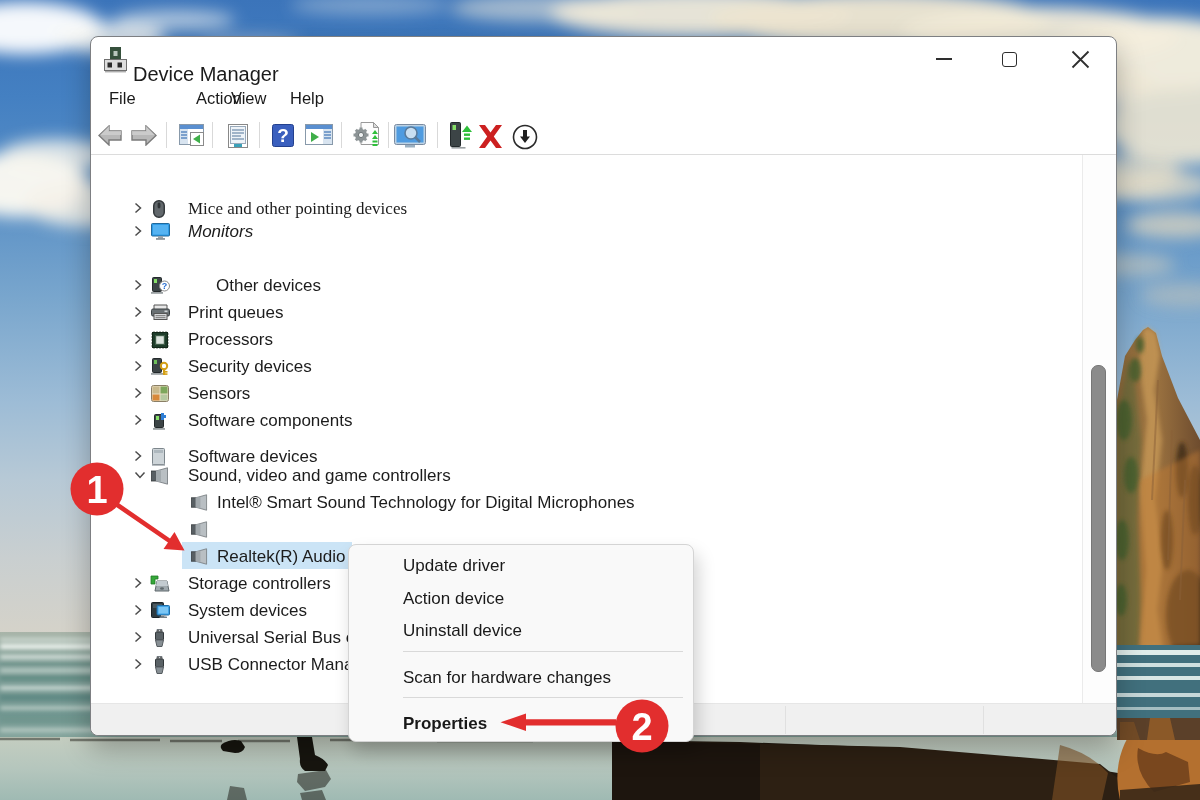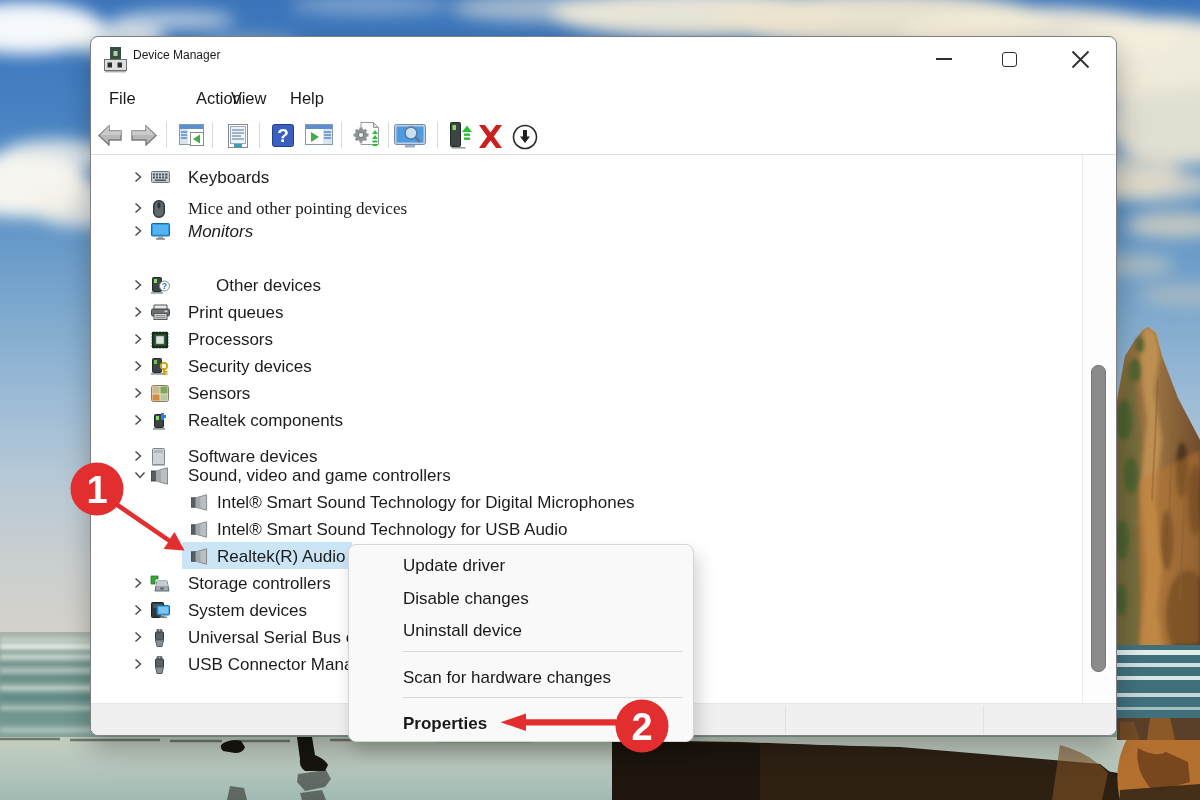--- a/index.html
+++ b/index.html
@@ -4,21 +4,21 @@
 <style>
   html,body{margin:0;padding:0;}
   body{width:1200px;height:800px;overflow:hidden;position:relative;
        font-family:"Liberation Sans",sans-serif;}
   #wall{position:absolute;left:0;top:0;}
   
   #win{position:absolute;left:90px;top:36px;width:1027px;height:700px;
        background:#fff;border-radius:8px;border:1px solid #7d7f82;
        box-shadow:0 12px 28px rgba(0,0,0,.28);box-sizing:border-box;}
   #titlebar{position:absolute;left:0;top:0;right:0;height:44px;}
-  #title{position:absolute;left:42px;top:11px;font-size:12px;color:#1b1b1b;}
+  #title{position:absolute;left:42px;top:26px;font-size:20px;color:#1b1b1b;}
   #appicon{position:absolute;left:13px;top:10px;}
   .wbtn{position:absolute;}
   #menubar{position:absolute;left:0;top:44px;right:0;height:37px;font-size:16.5px;color:#191919;}
   #menubar span{position:absolute;top:8px;text-align:right;}
   #toolbar{position:absolute;left:0;top:81px;right:0;height:37px;border-bottom:1px solid #dcdcdc;box-sizing:border-box;}
   .tsep{position:absolute;top:4px;width:1px;height:26px;background:#d9d9d9;}
   .ticon{position:absolute;top:3px;}
   
   #treearea{position:absolute;left:0;top:118px;right:0;height:548px;overflow:hidden;}
   .row{position:absolute;height:27px;left:0;right:34px;font-size:17px;color:#1c1c1c;white-space:nowrap;}
@@ -312,42 +312,20 @@
       <path d="M3,1 L9,1 L14.5,8.5 L20,1 L26,1 L17.8,12.5 L26,24 L20,24 L14.5,16.5 L9,24 L3,24 L11.2,12.5 Z" fill="#cc2020"></path>
     </svg>
 
     <svg class="ticon" style="left:421px;top:6px;" width="26" height="26" viewBox="0 0 26 26">
       <circle cx="13" cy="13" r="11.5" fill="#fff" stroke="#2a2a2a" stroke-width="1.6"></circle>
       <path d="M13,19 L8,12.5 L11,12.5 L11,6 L15,6 L15,12.5 L18,12.5 Z" fill="#1f1f1f"></path>
     </svg>
   </div>
   <div id="treearea">
     <div id="selbg" style="top:387px;"></div>
-    <div class="row" style="top:9px;">
-        <svg class="chev" width="8" height="12" viewBox="0 0 8 12">
-          <path d="M1.5,1.5 L6.5,6 L1.5,10.5" fill="none" stroke="#4c4c4c" stroke-width="1.5"></path>
-        </svg>
-      <svg class="ricon" style="left:60px;" width="19" height="17" viewBox="0 0 19 17">
-        <rect x="0.5" y="2.5" width="18" height="11" rx="1" fill="#c7cbd1" stroke="#70757a"></rect>
-        <g fill="#4e555c">
-            <rect x="2" y="4.5" width="2" height="2"></rect>
-            <rect x="5" y="4.5" width="2" height="2"></rect>
-            <rect x="8" y="4.5" width="2" height="2"></rect>
-            <rect x="11" y="4.5" width="2" height="2"></rect>
-            <rect x="14" y="4.5" width="2.5" height="2"></rect>
-            <rect x="2" y="7.5" width="2" height="2"></rect>
-            <rect x="5" y="7.5" width="2" height="2"></rect>
-            <rect x="8" y="7.5" width="2" height="2"></rect>
-            <rect x="11" y="7.5" width="2" height="2"></rect>
-            <rect x="14" y="7.5" width="2.5" height="2"></rect>
-            <rect x="4" y="10.5" width="11" height="1.6"></rect>
-          </g>
-      </svg>
-        <span class="lbl" style="left:97px;">Keyboards</span>
-      </div>
     <div class="row" style="top:40px;font-family:Liberation Serif, serif;">
         <svg class="chev" width="8" height="12" viewBox="0 0 8 12">
           <path d="M1.5,1.5 L6.5,6 L1.5,10.5" fill="none" stroke="#4c4c4c" stroke-width="1.5"></path>
         </svg>
       <svg class="ricon" style="left:62px;" width="12" height="18" viewBox="0 0 12 18">
         <rect x="0.75" y="0.75" width="10.5" height="16.5" rx="5" fill="#62686c" stroke="#33383b" stroke-width="1.5"></rect>
         <rect x="4.6" y="2.5" width="2.8" height="6" rx="1.4" fill="#2e3336"></rect>
       </svg>
         <span class="lbl" style="left:97px;">Mice and other pointing devices</span>
       </div>
@@ -444,21 +422,21 @@
     <div class="row" style="top:252px;">
         <svg class="chev" width="8" height="12" viewBox="0 0 8 12">
           <path d="M1.5,1.5 L6.5,6 L1.5,10.5" fill="none" stroke="#4c4c4c" stroke-width="1.5"></path>
         </svg>
       <svg class="ricon" style="left:60px;" width="18" height="18" viewBox="0 0 18 18">
         <rect x="3.5" y="2.5" width="9" height="13" rx="1" fill="#3c4446" stroke="#23292b"></rect>
         <rect x="5" y="4" width="3" height="4" fill="#86df68"></rect>
         <rect x="2" y="16" width="12" height="1.8" fill="#9aa0a2"></rect>
         <path d="M10,1 L13,1 L13,3 L15,3 L15,6 L13,6 L13,8 L10,8 Z" fill="#2f7fd6"></path>
       </svg>
-        <span class="lbl" style="left:97px;">Realtek components</span>
+        <span class="lbl" style="left:97px;">Software components</span>
       </div>
     <div class="row" style="top:288px;">
         <svg class="chev" width="8" height="12" viewBox="0 0 8 12">
           <path d="M1.5,1.5 L6.5,6 L1.5,10.5" fill="none" stroke="#4c4c4c" stroke-width="1.5"></path>
         </svg>
       <svg class="ricon" style="left:61px;" width="13" height="18" viewBox="0 0 13 18">
         <rect x="0.5" y="0.5" width="12" height="16" rx="1" fill="#cdd4d8" stroke="#7d868c"></rect>
         <rect x="2" y="2" width="9" height="3" fill="#aeb8be"></rect>
         <rect x="0" y="16.2" width="13" height="1.4" fill="#8a9298"></rect>
       </svg>
@@ -482,21 +460,20 @@
         <path d="M5,4 L10,2.6 L10,15.4 L5,14 Z" fill="#a2a9ad"></path>
       </svg>
         <span class="lbl" style="left:126px;">Intel® Smart Sound Technology for Digital Microphones</span>
       </div>
     <div class="row" style="top:361px;">
       <svg class="ricon" style="left:100px;" width="17" height="17" viewBox="0 0 18 18">
         <rect x="0.5" y="4" width="4.5" height="10" fill="#585f63" stroke="#33383b" stroke-width=".8"></rect>
         <path d="M5,4 L16.5,0.8 L16.5,17.2 L5,14 Z" fill="#b9bfc3" stroke="#6e7478" stroke-width=".8"></path>
         <path d="M5,4 L10,2.6 L10,15.4 L5,14 Z" fill="#a2a9ad"></path>
       </svg>
-        <span class="lbl" style="left:126px;">Intel® Smart Sound Technology for USB Audio</span>
       </div>
     <div class="row" style="top:388px;">
       <svg class="ricon" style="left:100px;" width="17" height="17" viewBox="0 0 18 18">
         <rect x="0.5" y="4" width="4.5" height="10" fill="#585f63" stroke="#33383b" stroke-width=".8"></rect>
         <path d="M5,4 L16.5,0.8 L16.5,17.2 L5,14 Z" fill="#b9bfc3" stroke="#6e7478" stroke-width=".8"></path>
         <path d="M5,4 L10,2.6 L10,15.4 L5,14 Z" fill="#a2a9ad"></path>
       </svg>
         <span class="lbl" style="left:126px;">Realtek(R) Audio</span>
       </div>
     <div class="row" style="top:415px;">
@@ -556,21 +533,21 @@
       <div id="vthumb" style="top:210px;height:307px;border-radius:7px;"></div>
     </div>
   <div id="bstrip">
       <div style="position:absolute;left:694px;top:2px;width:1px;height:28px;background:#e0e0e0;"></div>
       <div style="position:absolute;left:892px;top:2px;width:1px;height:28px;background:#e0e0e0;"></div>
     </div>
 </div>
 
 <div id="cmenu">
   <div class="mi" style="top:11px;">Update driver</div>
-  <div class="mi" style="top:44px;">Disable changes</div>
+  <div class="mi" style="top:44px;">Action device</div>
   <div class="mi" style="top:76px;">Uninstall device</div>
   <div class="msep" style="top:106px;"></div>
   <div class="mi" style="top:123px;">Scan for hardware changes</div>
   <div class="msep" style="top:152px;"></div>
   <div class="mi" style="top:169px;font-weight:bold;">Properties</div>
 </div>
 
 <svg class="anno" width="1200" height="800" viewBox="0 0 1200 800" style="left:0;top:0;">
   <g fill="#e22e2e">
     <circle cx="97" cy="489" r="26.5"></circle>

